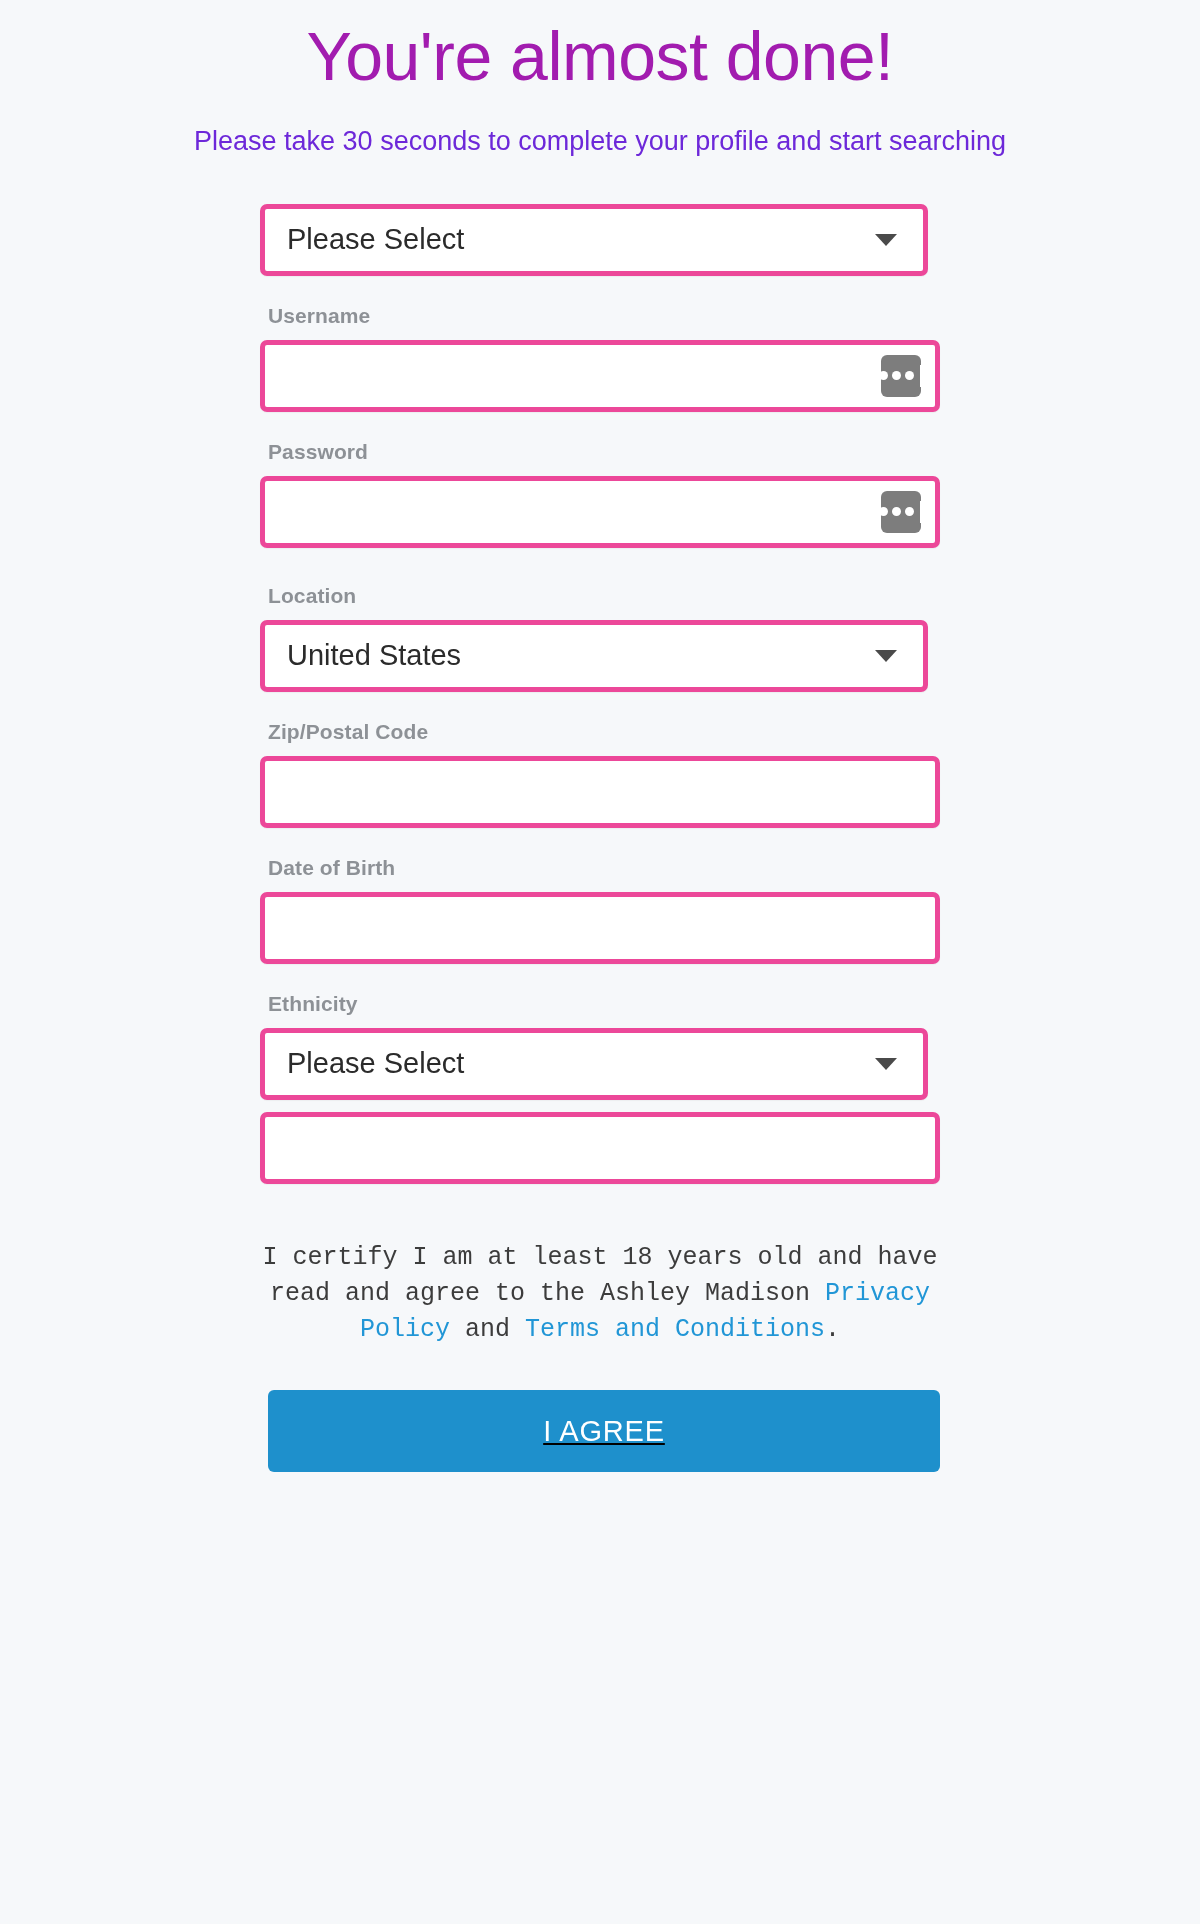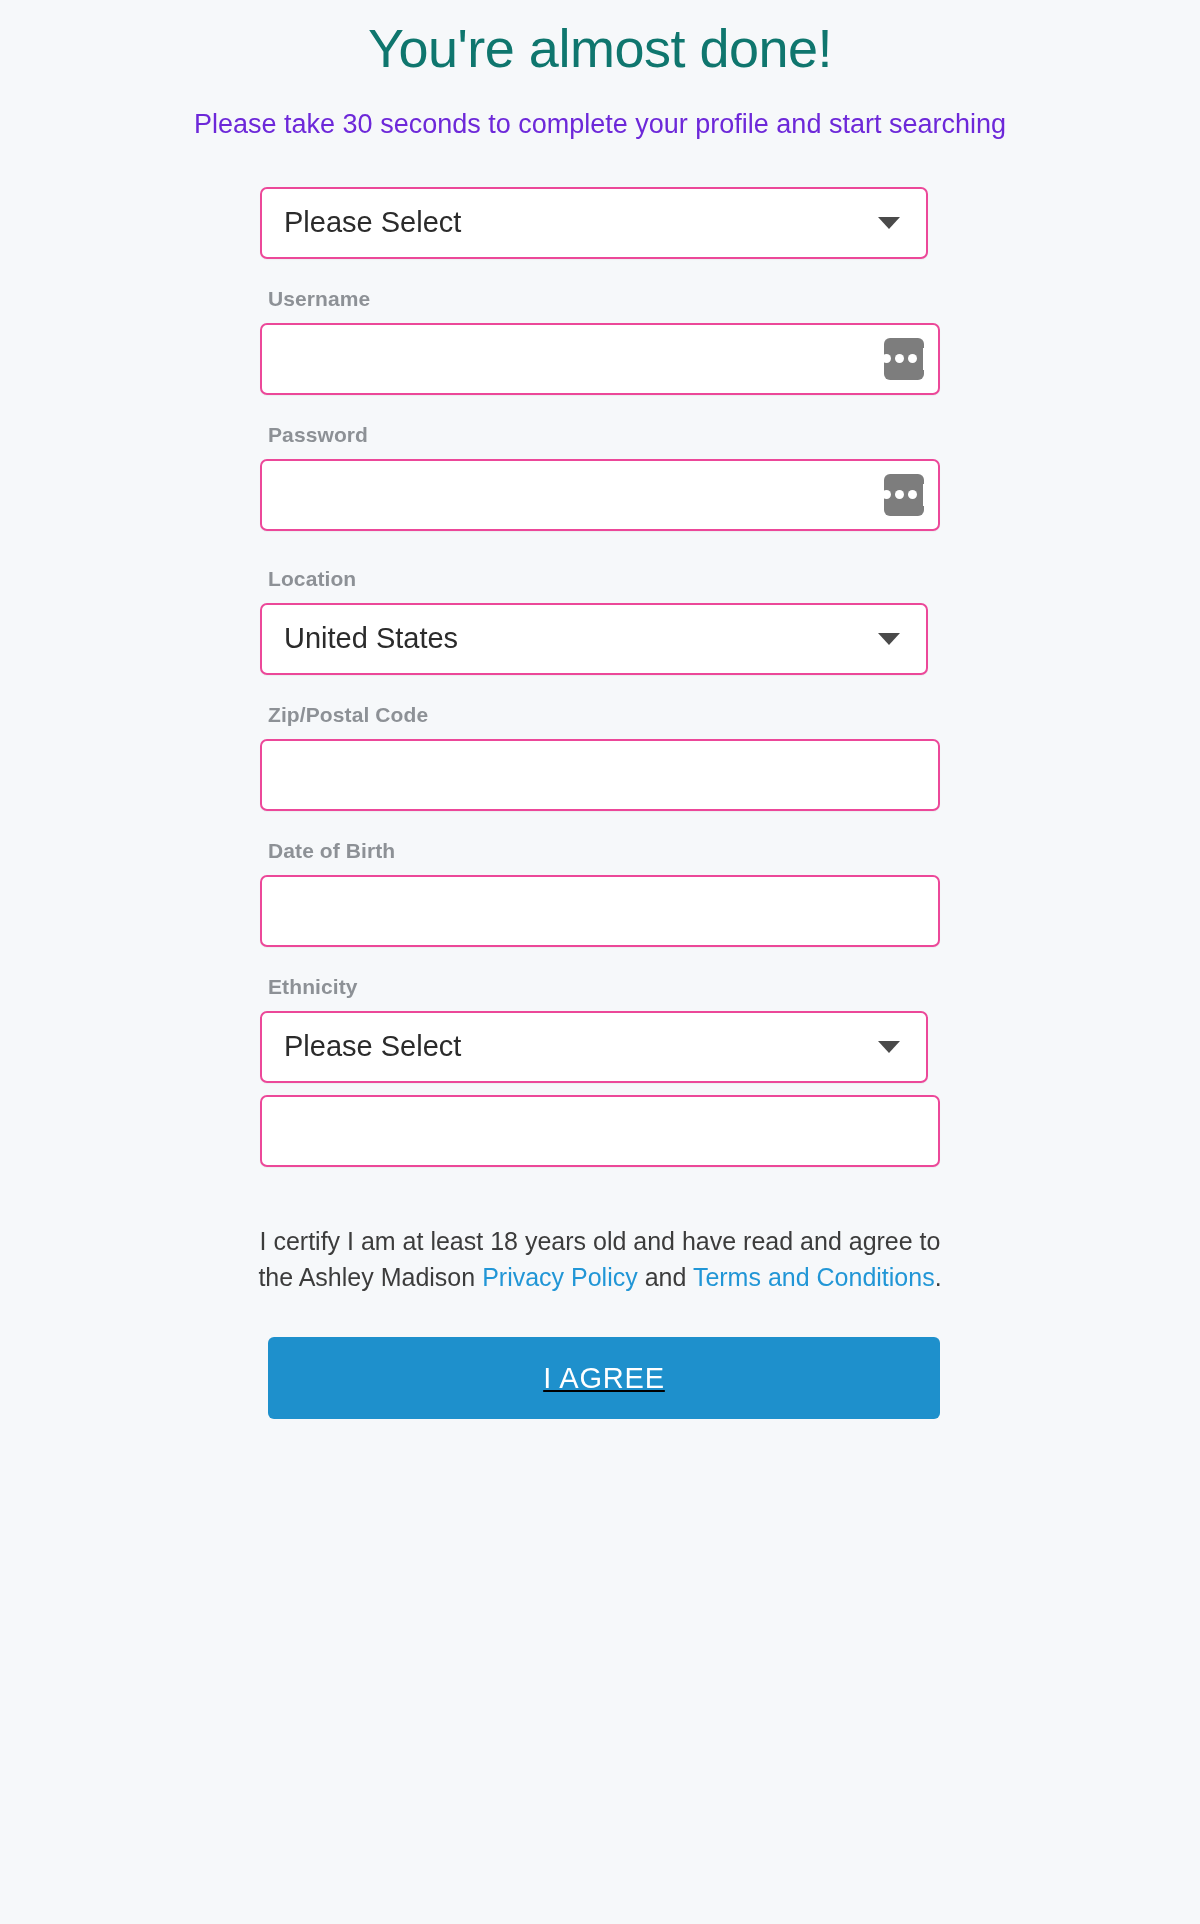--- a/index.html
+++ b/index.html
@@ -20,23 +20,23 @@
     overflow: hidden;
   }
 
   
   .header {
     padding-top: 16px;
     text-align: center;
   }
 
   .page-title {
-    font-size: 54px;
-    font-weight: 400;
-    color: #0f766e;
+    font-size: 68px;
+    font-weight: 400;
+    color: #a21caf;
     letter-spacing: -0.5px;
     line-height: 1.2;
   }
 
   .page-subtitle {
     font-size: 27px;
     font-weight: 400;
     color: #6d28d9;
     margin-top: 26px;
     line-height: 1.3;
@@ -64,21 +64,21 @@
   }
 
   .control-wrap {
     position: relative;
   }
 
   .control {
     width: 680px;
     height: 72px;
     background: #ffffff;
-    border: 2px solid #ec4899;
+    border: 5px solid #ec4899;
     border-radius: 7px;
     box-shadow: 0 1px 1px rgba(0,0,0,0.045);
     display: flex;
     align-items: center;
     padding: 0 22px;
     position: relative;
   }
 
   .control.select {
     width: 668px;
@@ -148,20 +148,21 @@
 
   
   .legal {
     width: 700px;
     margin: 0 auto;
     margin-top: 56px;
     text-align: center;
     font-size: 25px;
     line-height: 1.45;
     color: #3c3c3c;
+    font-family: Liberation Mono, monospace;
   }
 
   .legal a {
     color: #2196d6;
     text-decoration: none;
   }
 
   
   .submit-wrap {
     width: 680px;

